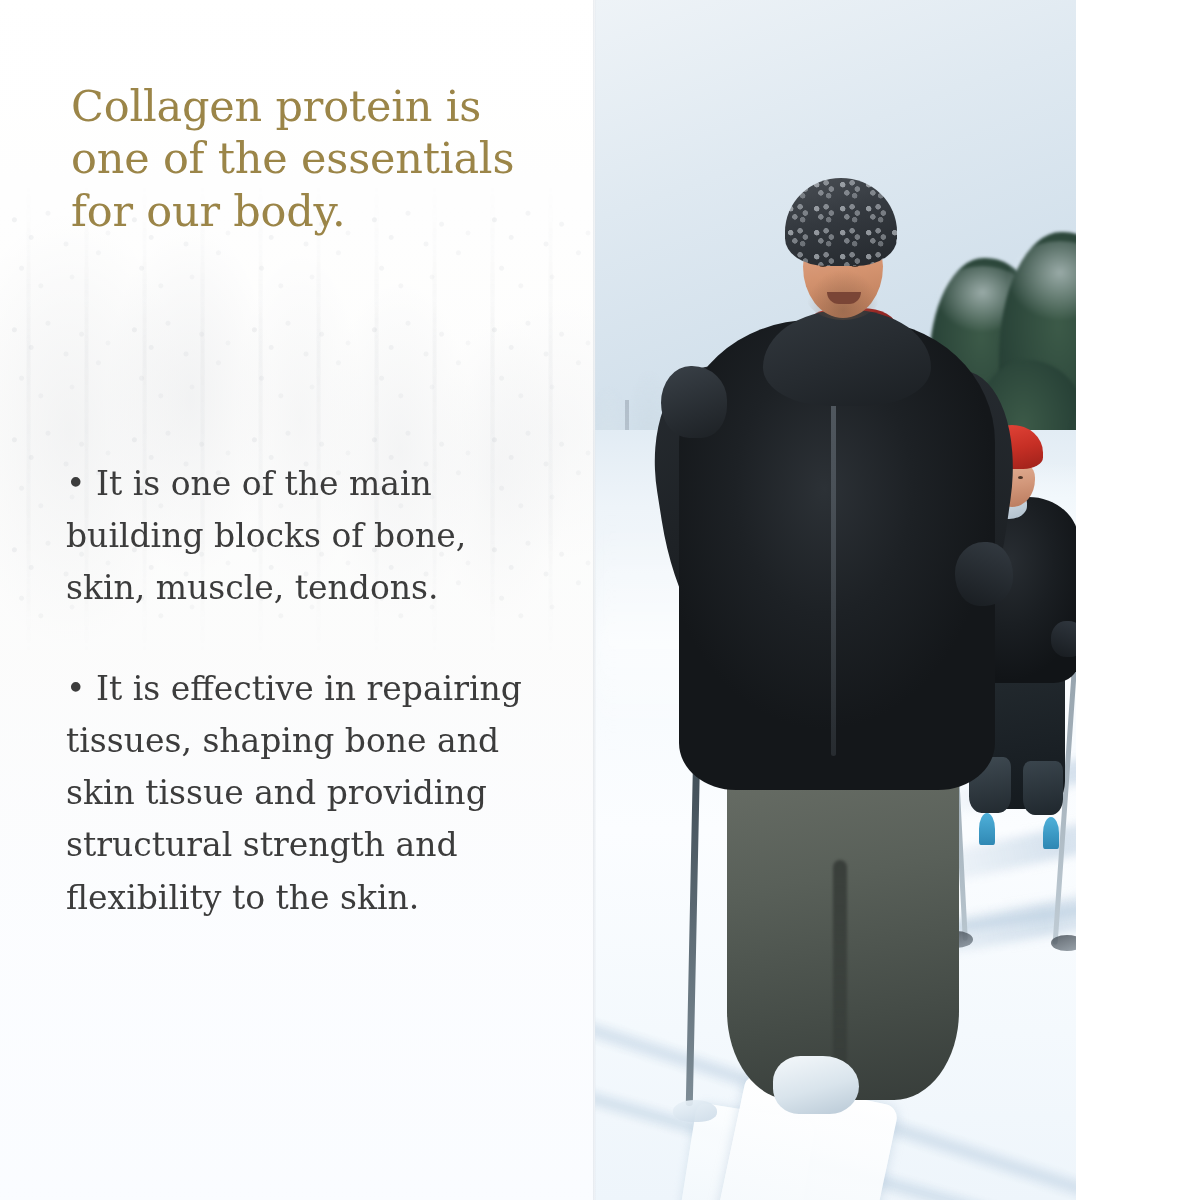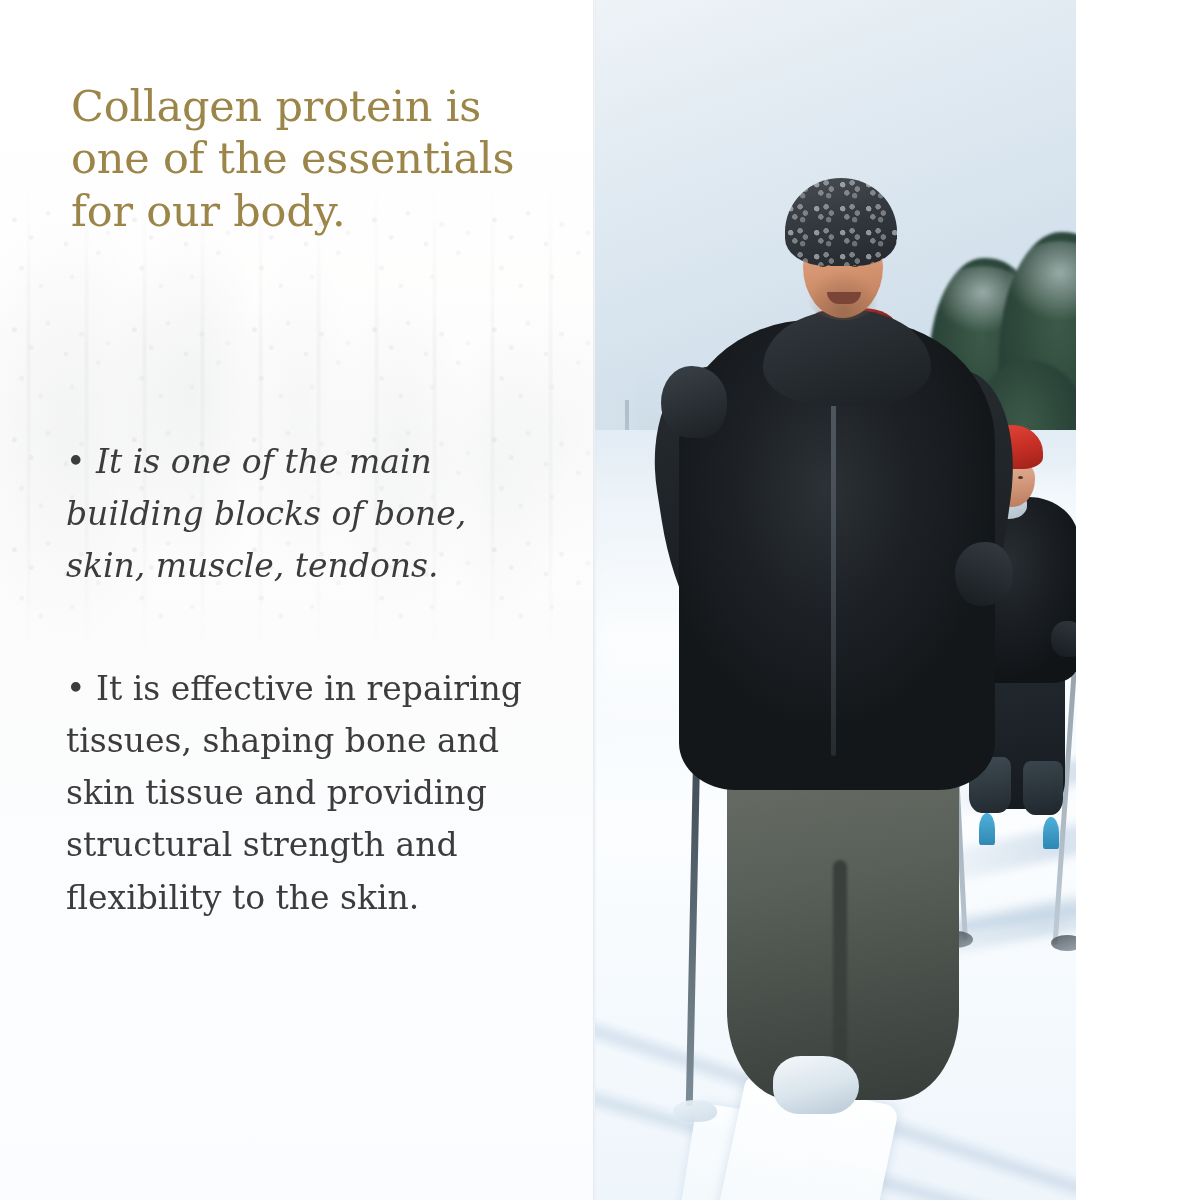--- a/index.html
+++ b/index.html
@@ -82,21 +82,21 @@
 
   .bullet {
     position:absolute;
     left:66px;
     width:480px;
     font-family:"DejaVu Serif", serif;
     font-size:33px;
     line-height:1.58;
     font-weight:400;
   }
-  .bullet-1 { top:436px;font-style:italic; }
+  .bullet-1 { top:458px; }
   .bullet-2 { top:663px; }
 
   
   .seam {
     position:absolute; left:593px; top:0;
     width:3px; height:1200px;
     background:linear-gradient(to right, rgba(205,212,220,.45), rgba(226,232,238,.2));
     z-index:6;
   }
 

